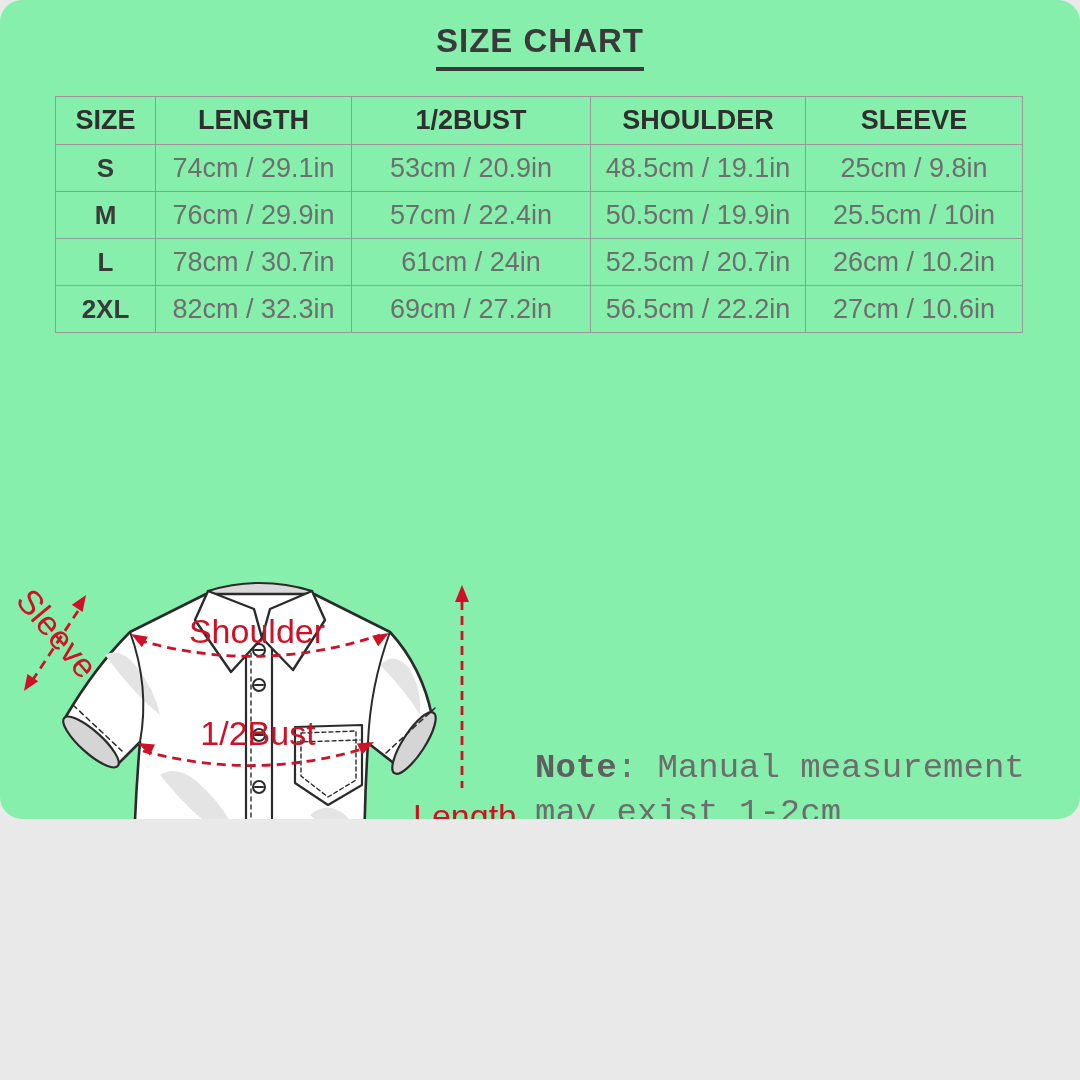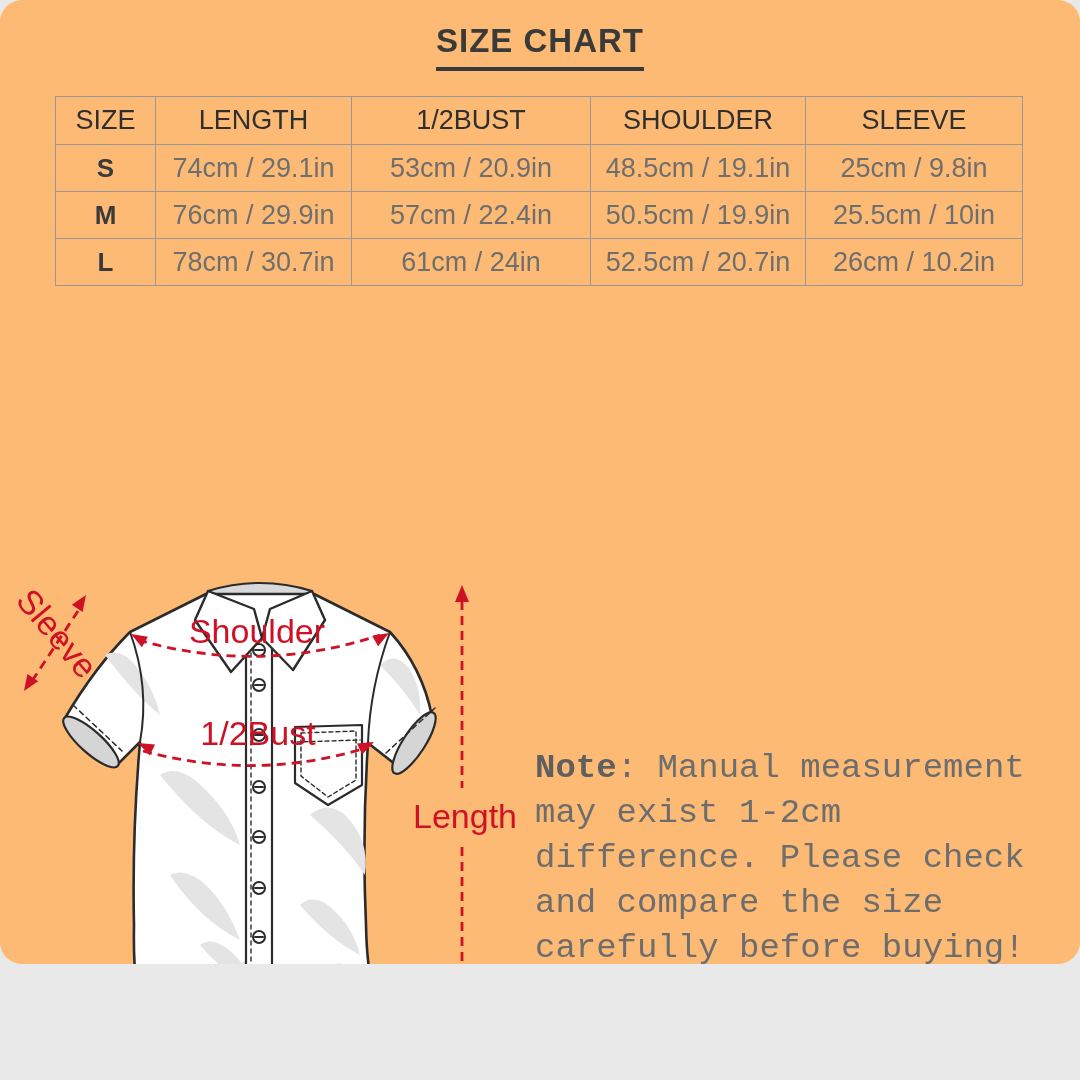--- a/index.html
+++ b/index.html
@@ -1,34 +1,34 @@
 <!DOCTYPE html>
 <html><head>
 <meta charset="utf-8">
 <style>
   html,body{margin:0;padding:0;background:#e9e9e9;}
   .canvas{
-    position:relative;width:1080px;height:964px;background:#fdba74;
+    position:relative;width:1080px;height:819px;background:#86efac;
     border-radius:22px;overflow:hidden;
     font-family:"Liberation Sans", sans-serif;
   }
   .title-wrap{position:absolute;top:22px;left:0;width:1080px;text-align:center;}
   .title{
     display:inline-block;font-size:33px;font-weight:bold;color:#3a3a3a;
     letter-spacing:1px;padding-bottom:7px;border-bottom:4px solid #3a3a3a;
   }
   table.size-table{
     position:absolute;left:55px;top:96px;width:967px;
     border-collapse:collapse;table-layout:fixed;
   }
   .size-table th,.size-table td{
     border:1.5px solid #989898;text-align:center;vertical-align:middle;
     padding:0;height:46px;
   }
-  .size-table th{font-size:27px;font-weight:normal;color:#2f2f2f;height:47px;}
+  .size-table th{font-size:27px;font-weight:bold;color:#2f2f2f;height:47px;}
   .size-table td{font-size:27px;color:#6e6e6e;}
   .size-table td.size-col{font-weight:bold;color:#3a3a3a;font-size:26px;}
   .col-size{width:100px;}
   .col-length{width:196px;}
   .col-bust{width:239px;}
   .col-shoulder{width:215px;}
   .col-sleeve{width:217px;}
   .shirt-svg{position:absolute;left:10px;top:575px;}
   .note{
     position:absolute;left:535px;top:712px;width:500px;
@@ -76,20 +76,27 @@
         <td>57cm / 22.4in</td>
         <td>50.5cm / 19.9in</td>
         <td>25.5cm / 10in</td>
       </tr>
       <tr>
         <td class="size-col">L</td>
         <td>78cm / 30.7in</td>
         <td>61cm / 24in</td>
         <td>52.5cm / 20.7in</td>
         <td>26cm / 10.2in</td>
+      </tr>
+      <tr>
+        <td class="size-col">2XL</td>
+        <td>82cm / 32.3in</td>
+        <td>69cm / 27.2in</td>
+        <td>56.5cm / 22.2in</td>
+        <td>27cm / 10.6in</td>
       </tr>
     </tbody>
   </table>
 
   <svg class="shirt-svg" width="520" height="480" viewBox="0 0 520 480">
     <g stroke-linejoin="round" stroke-linecap="round">
 
       <path d="M198,16 Q250,0 302,16 L296,50 Q250,40 204,50 Z" fill="#d9d9d9" stroke="#2b2b2b" stroke-width="2"></path>
       <path d="M206,36 Q250,48 294,36 L296,50 Q250,62 204,50 Z" fill="#8f8f8f" stroke="#2b2b2b" stroke-width="1.5"></path>
 

